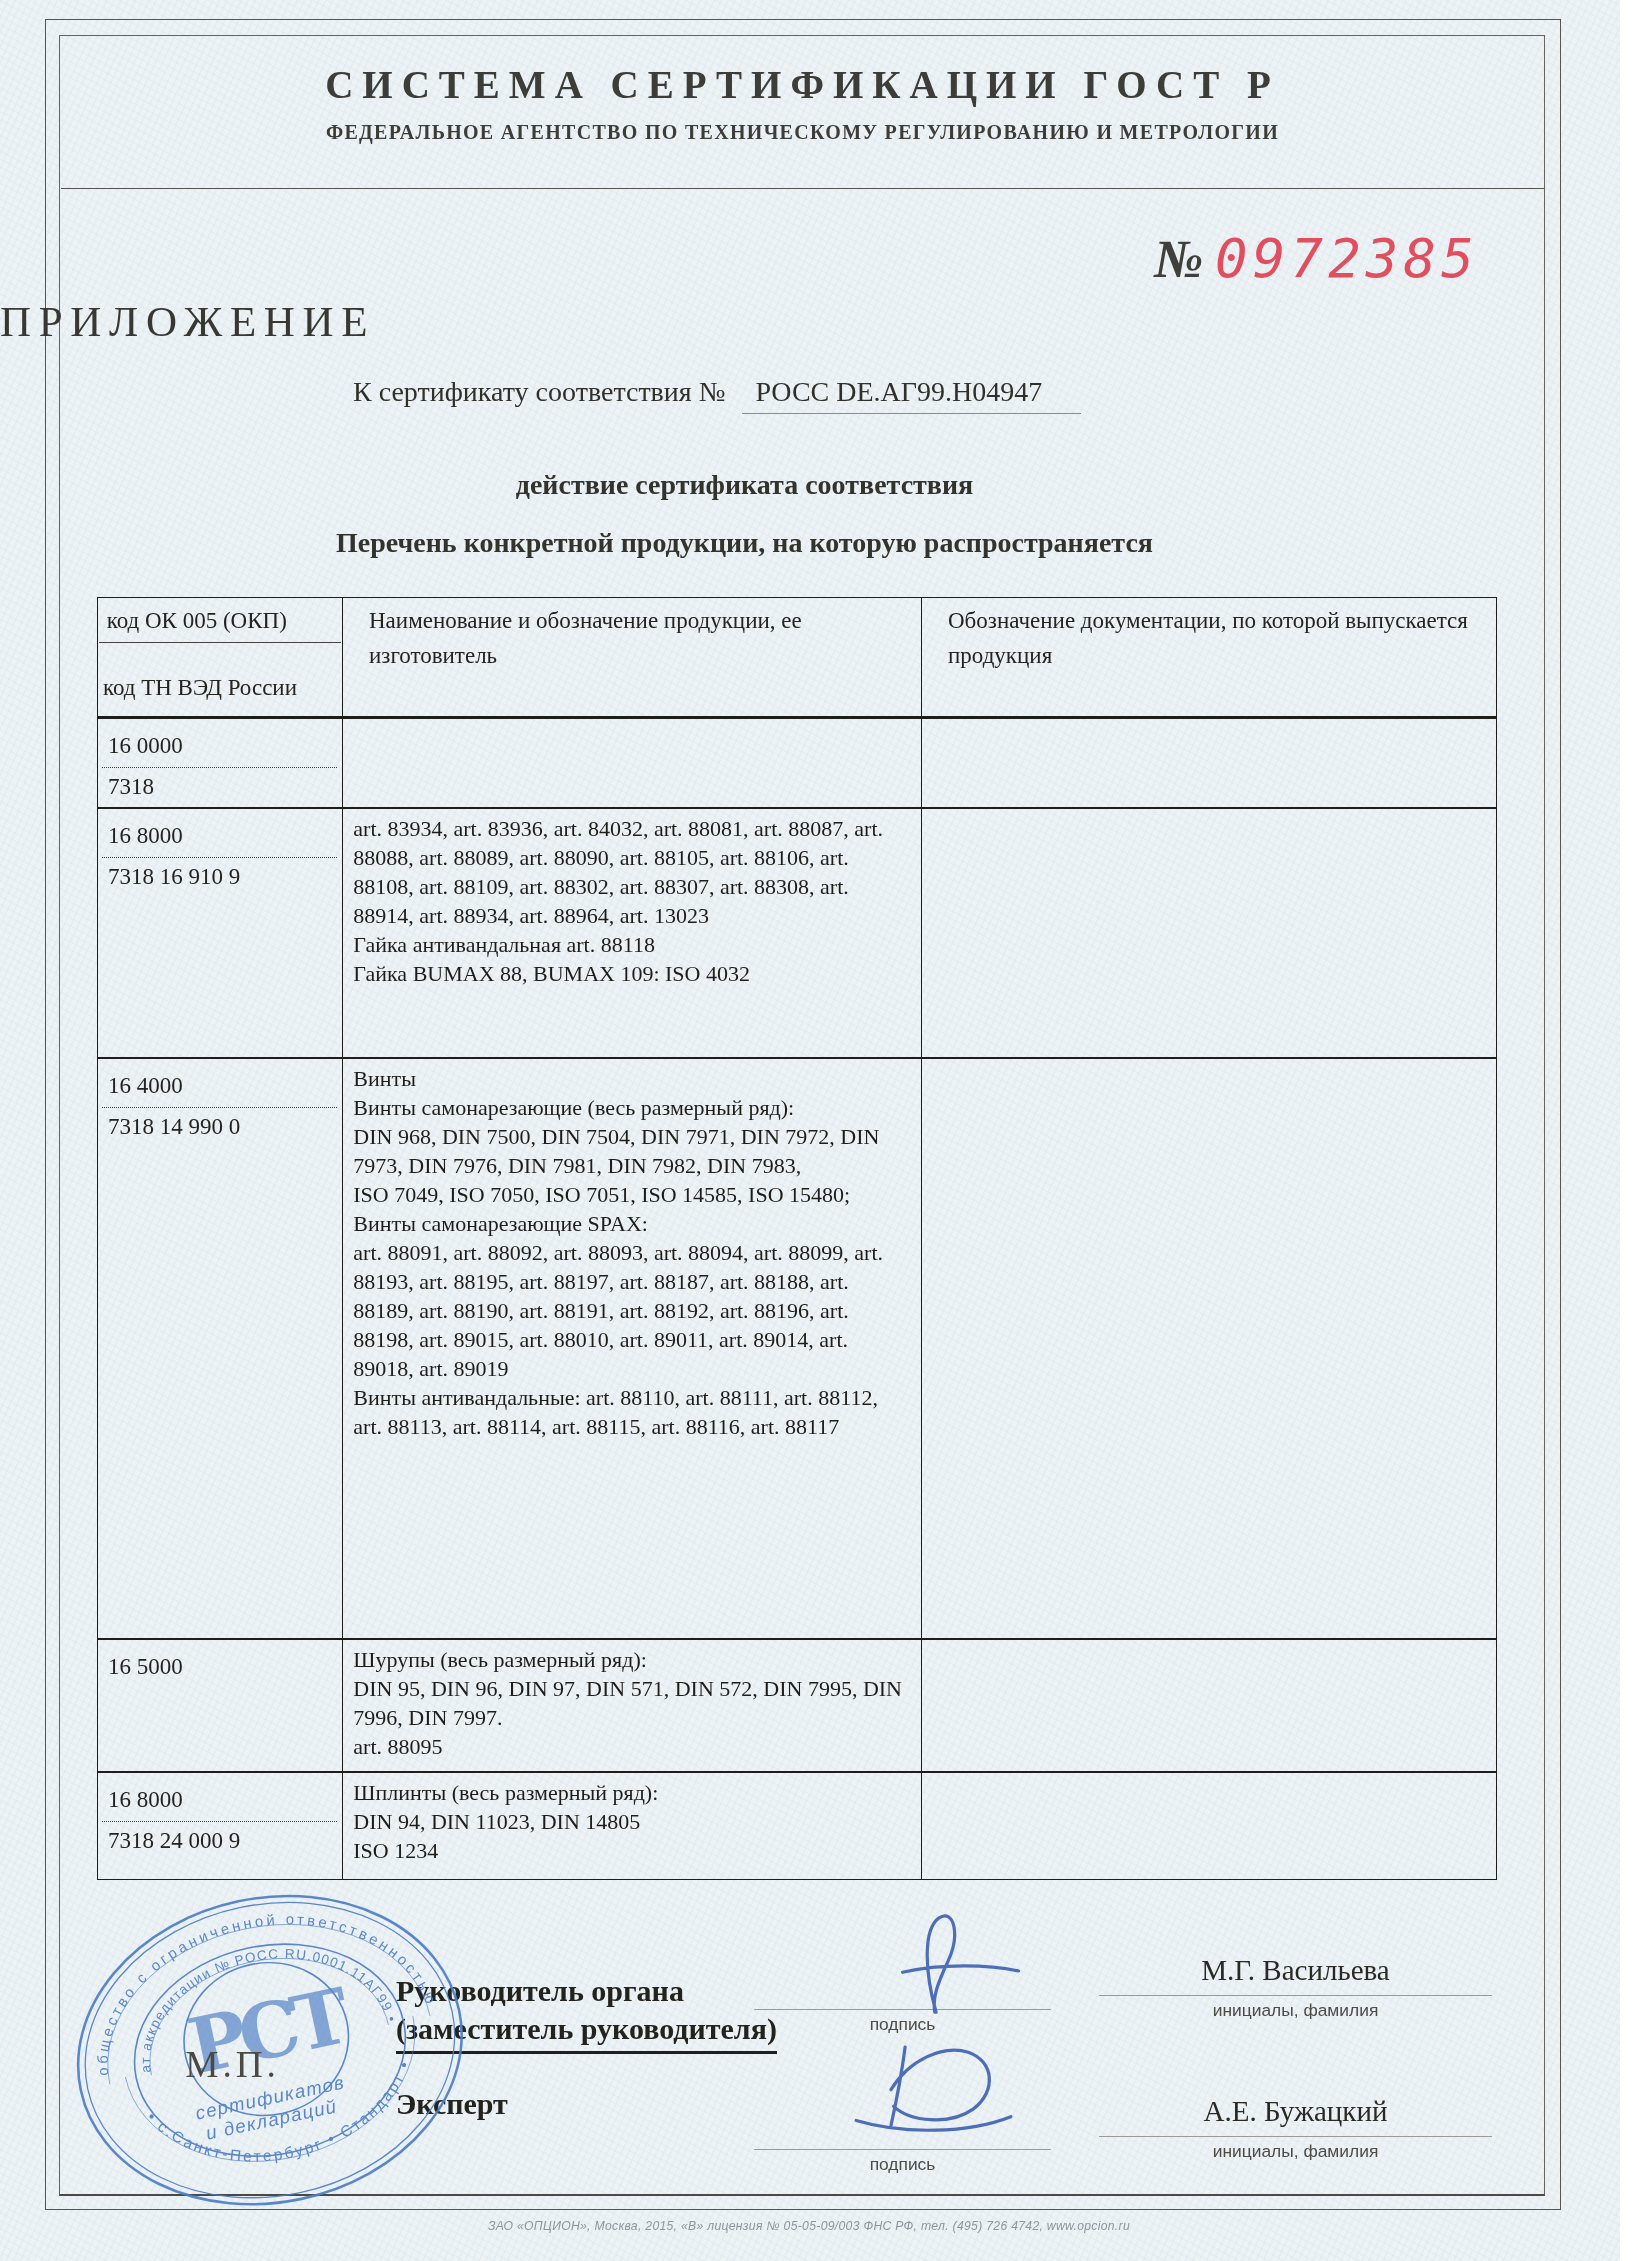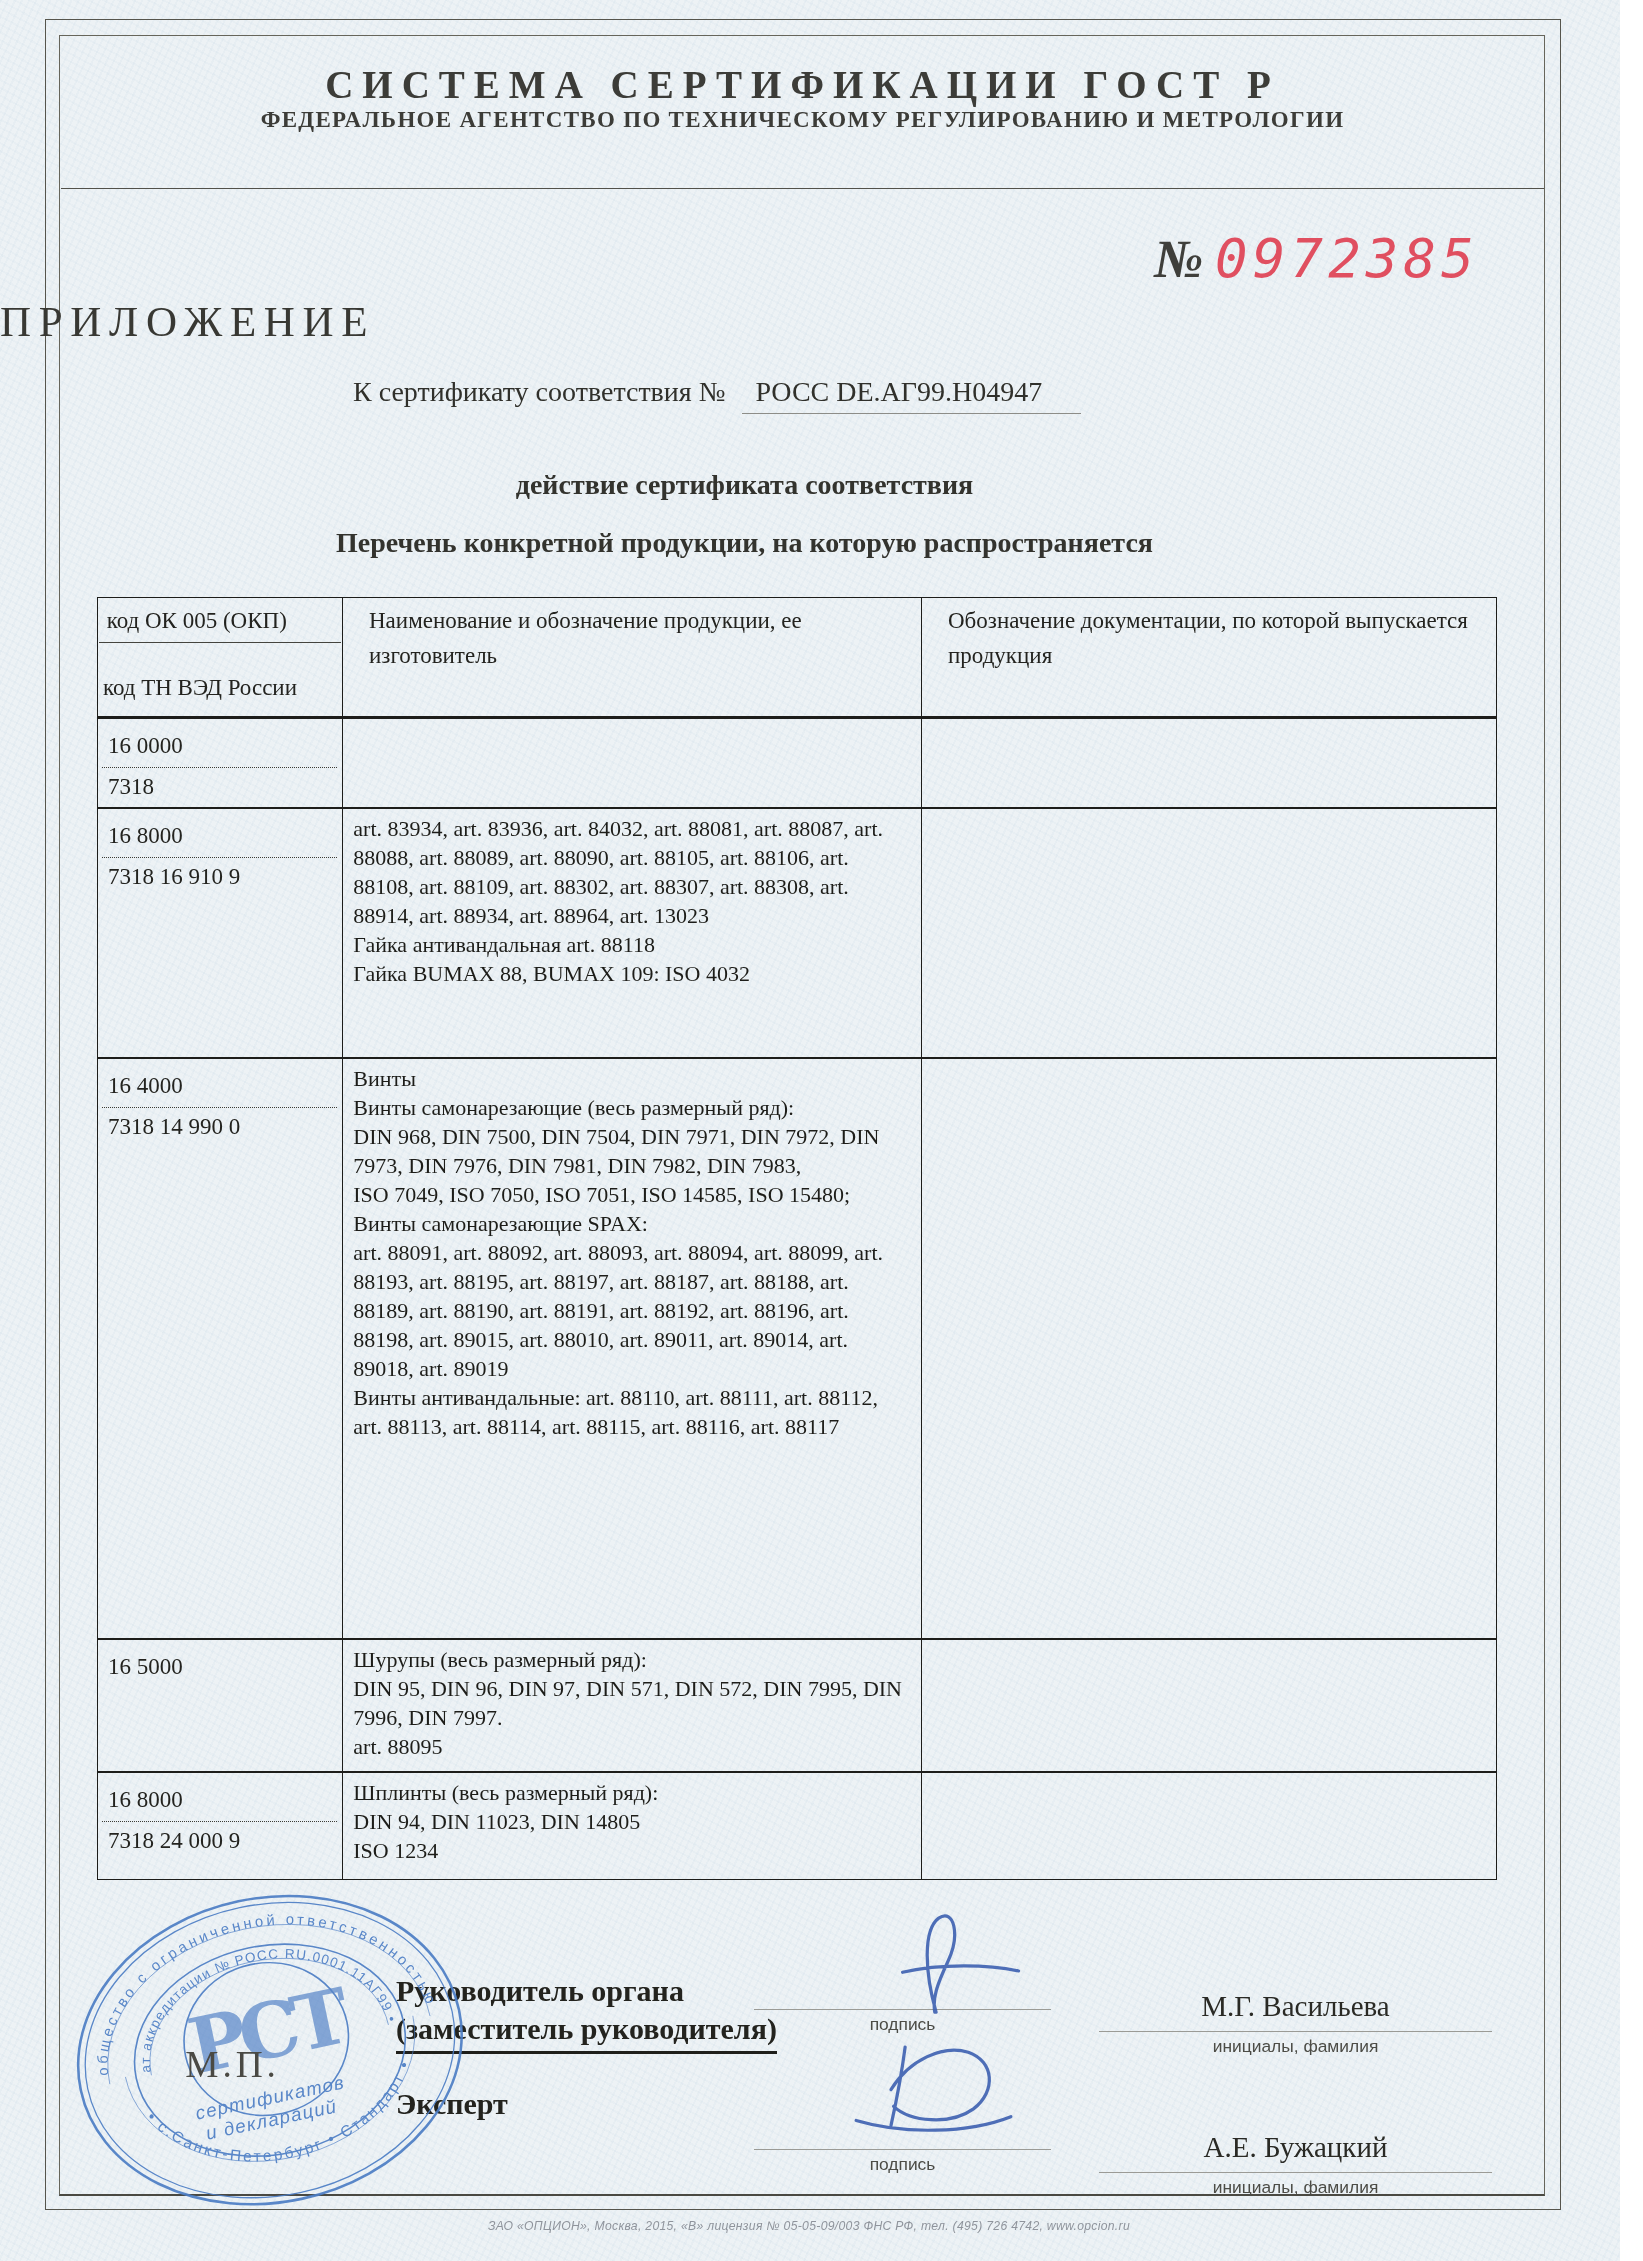--- a/index.html
+++ b/index.html
@@ -16,21 +16,21 @@
       repeating-linear-gradient(28deg, rgba(130,170,200,0.05) 0 1.9px, rgba(0,0,0,0) 1.9px 7px);
     color:#23231f;
   }
   
   .frame-outer{position:absolute;left:45px;top:19.3px;width:1514px;height:2189px;border:1.9px solid #56554c;}
   .frame-inner{position:absolute;left:59px;top:35px;width:1484px;height:2158px;
     border-left:1.3px solid #66655b;border-right:1.3px solid #66655b;border-top:1.3px solid #66655b;border-bottom:2.6px solid #4a4942;}
   
   .header-box{position:absolute;left:61px;top:36px;width:1483px;height:152px;border-bottom:1.9px solid #52514a;text-align:center;}
   .sys-title{margin-top:26px;font-size:39px;font-weight:bold;letter-spacing:9px;color:#3c3c38;}
-  .agency-title{font-size:23px;font-weight:bold;letter-spacing:1.3px;color:#3c3c38;text-align:center;}
+  .agency-title{margin-top:14px;font-size:20px;font-weight:bold;letter-spacing:1.3px;color:#3c3c38;text-align:center;}
   
   .blank-number{position:absolute;left:1154px;top:227px;font-size:54px;white-space:nowrap;font-style:italic;}
   .blank-number .nsign{color:#3f3f3b;font-weight:bold;margin-right:11.6px;}
   .blank-number .digits{font-family:"DejaVu Sans Mono", monospace;color:#e04f60;letter-spacing:5.2px;font-weight:normal;}
   .doc-title{position:absolute;left:0;top:297px;width:1592px;text-align:left;
     font-size:43px;letter-spacing:7.7px;color:#383833;}
   .cert-line{position:absolute;left:353px;top:376px;font-size:28px;color:#30302b;white-space:nowrap;}
   .cert-line .cert-no{margin-left:17px;padding:0 39px 6.4px 13px;border-bottom:1.3px solid #8d8d88;}
   .subtitle{position:absolute;left:0;top:456px;width:1489px;text-align:center;
     font-size:28px;font-weight:bold;color:#33332e;line-height:58px;}
@@ -52,21 +52,21 @@
   
   .role-1{position:absolute;left:396px;top:1974px;font-size:30px;font-weight:bold;color:#23231e;}
   .role-1b{position:absolute;left:396px;top:2012px;font-size:30px;font-weight:bold;color:#23231e;
     border-bottom:3.9px solid #1f1f1b;padding-bottom:5.2px;}
   .role-2{position:absolute;left:396px;top:2087px;font-size:30px;font-weight:bold;color:#23231e;}
   .sig-line{position:absolute;width:297px;border-top:1.3px solid #9b9b96;}
   .sig-line-1{left:754px;top:2009px;}
   .sig-line-2{left:754px;top:2149px;}
   .sig-caption{font-family:"Liberation Sans", sans-serif;font-size:17.4px;color:#4c4c46;text-align:center;margin-top:3.9px;}
   .name-block{position:absolute;width:393px;text-align:center;}
-  .name-block .pname{font-size:29px;color:#2a2a25;padding-bottom:7.7px;border-bottom:1.3px solid #9b9b96;margin-top:36px;}
+  .name-block .pname{font-size:29px;color:#2a2a25;padding-bottom:7.7px;border-bottom:1.3px solid #9b9b96;}
   .name-block .pcap{font-family:"Liberation Sans", sans-serif;font-size:17.4px;color:#4c4c46;margin-top:3.9px;}
   .name-1{left:1099px;top:1954px;}
   .name-2{left:1099px;top:2095px;}
   
   .stamp{position:absolute;left:57px;top:1889px;width:431px;height:348px;opacity:.92;}
   .ink-overlay{position:absolute;left:0;top:0;width:1644px;height:2261px;pointer-events:none;}
   
   .fine-print{position:absolute;left:0;top:2219px;width:1618px;text-align:center;
     font-family:"Liberation Sans", sans-serif;font-size:12.2px;color:#8f949c;letter-spacing:0.3px;font-style:italic;}
 </style>

